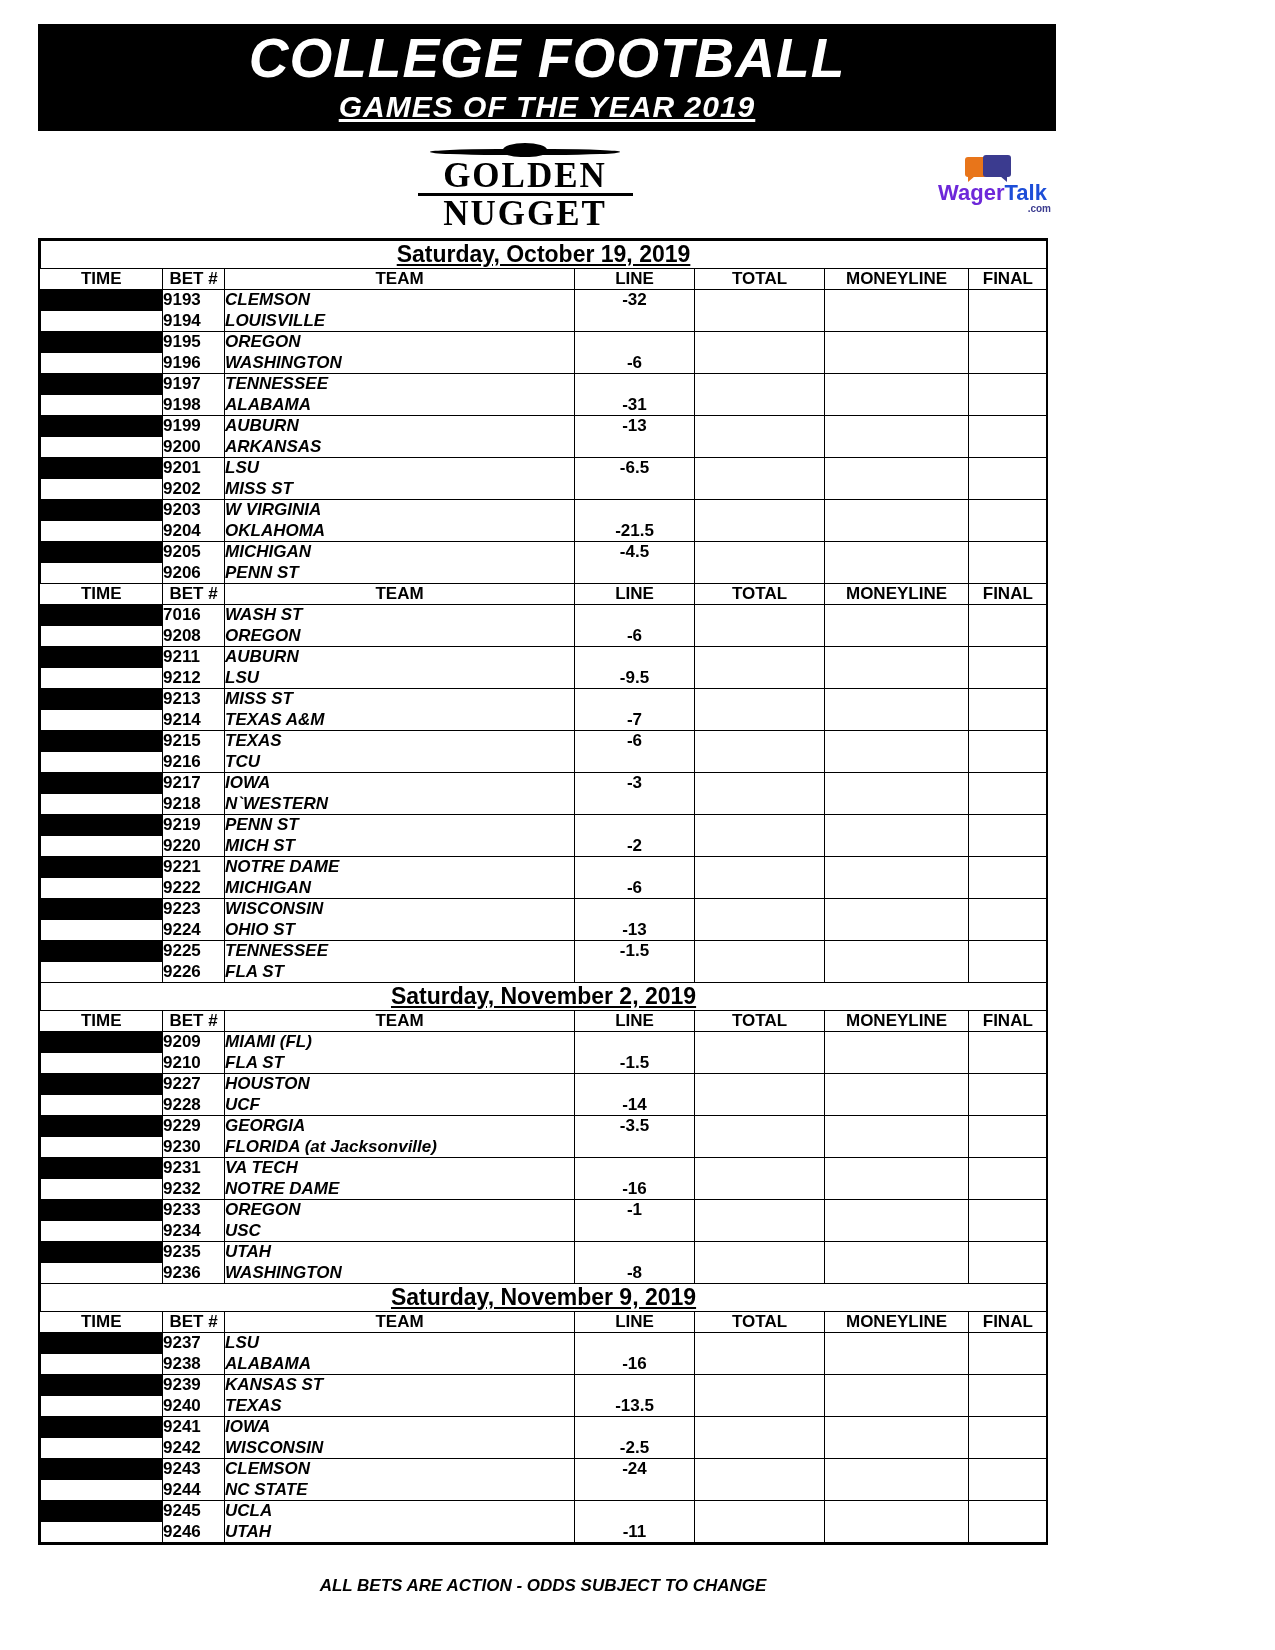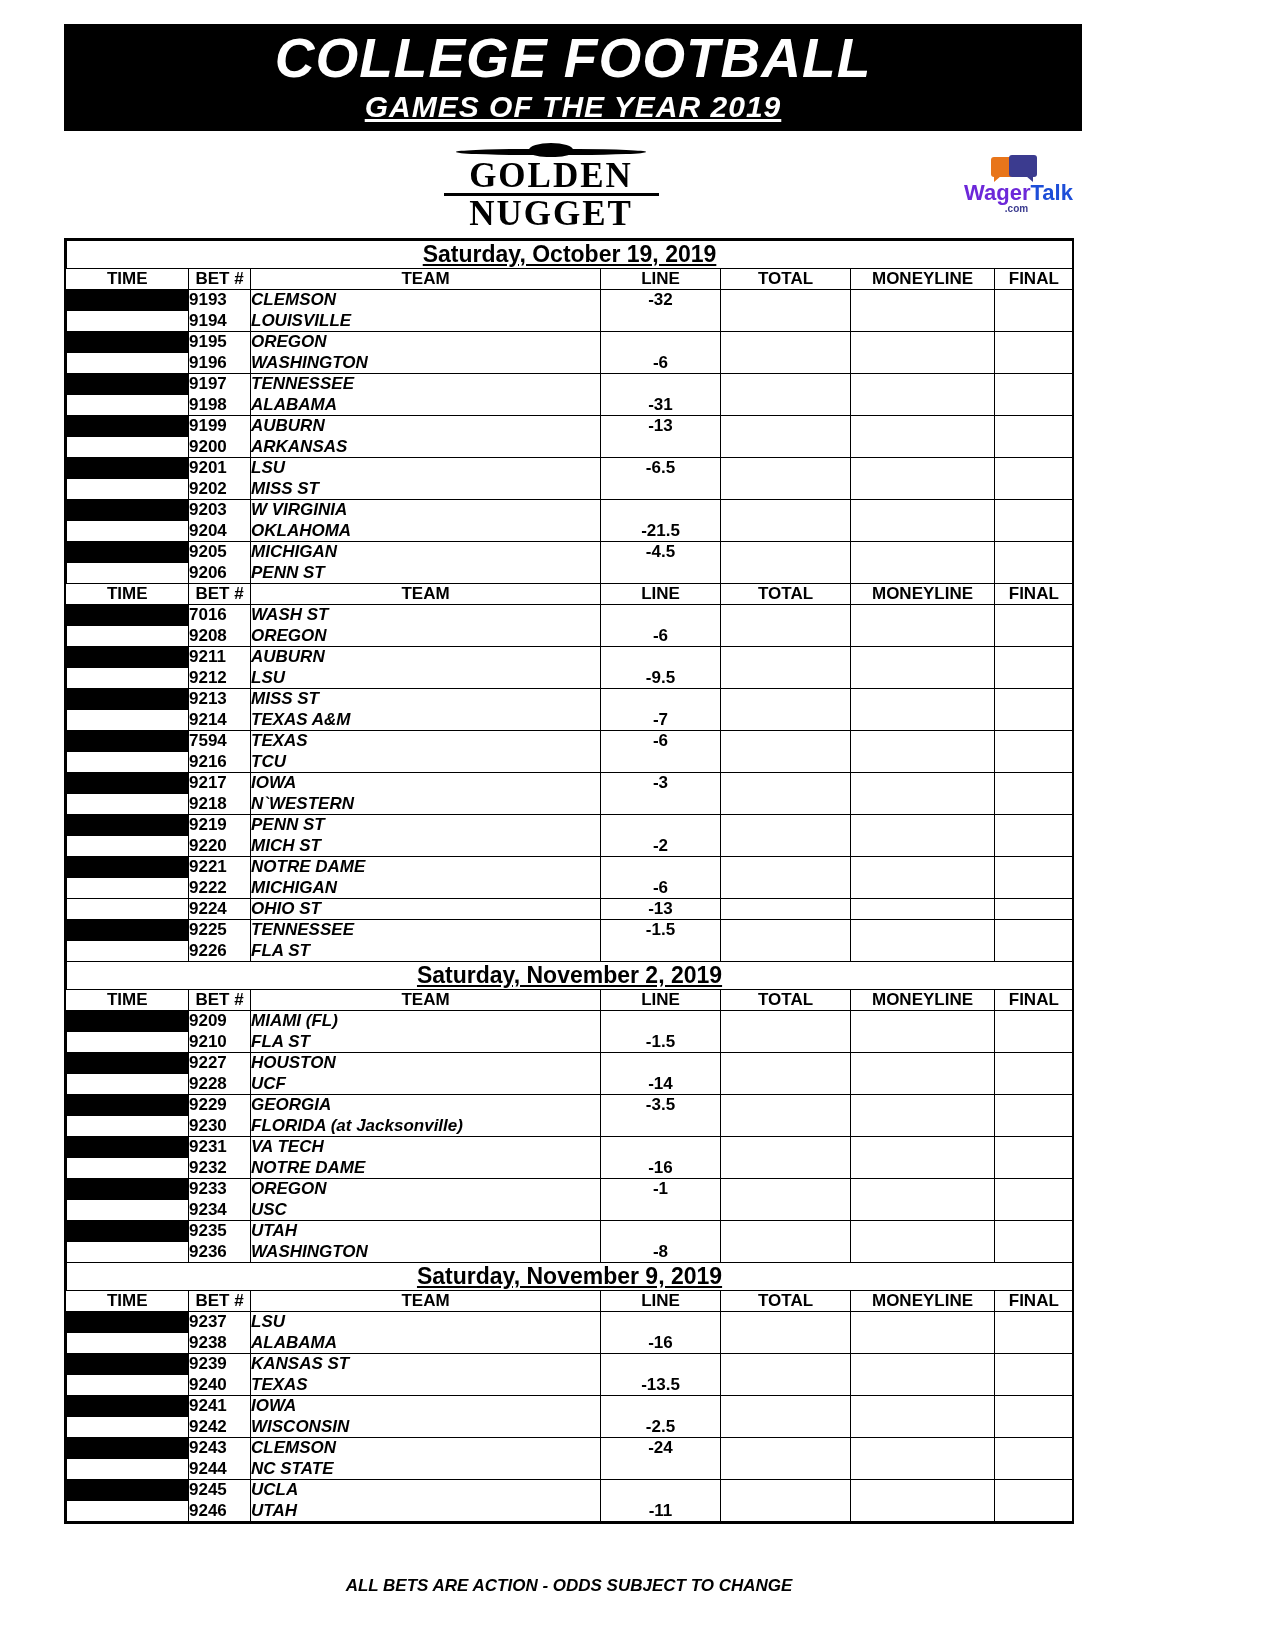--- a/index.html
+++ b/index.html
@@ -14,21 +14,20 @@
     color: #000000;
     position: relative;
     overflow: hidden;
   }
   .page {
     width: 1053px;
     height: 1650px;
     position: relative;
     box-sizing: border-box;
     padding: 16px;
-    margin-left: 26px;
   }
 
   
   .banner {
     position: absolute;
     left: 38px;
     top: 24px;
     width: 1018px;
     background: #000000;
     color: #ffffff;
@@ -161,20 +160,21 @@
     font-weight: bold;
     line-height: 1;
     margin-top: 1px;
   }
   .wt-wager { color: #6d28d9; }
   .wt-talk { color: #1d4ed8; }
   .wt-com {
     font-size: 10px;
     color: #3b3b8f;
     font-weight: bold;
+    text-align: right;
     margin-right: 4px;
     line-height: 1;
   }
 
   
   .sheet {
     position: absolute;
     left: 38px;
     top: 238px;
     width: 1010px;
@@ -529,21 +529,21 @@
             <td class="time-cell white"></td>
             <td class="bet-cell">9214</td>
             <td class="team-cell">TEXAS A&amp;M</td>
             <td class="line-cell">-7</td>
             <td class="total-cell"></td>
             <td class="ml-cell"></td>
             <td class="final-cell"></td>
           </tr>
           <tr class="row-top">
             <td class="time-cell"></td>
-            <td class="bet-cell">7594</td>
+            <td class="bet-cell">9215</td>
             <td class="team-cell">TEXAS</td>
             <td class="line-cell">-6</td>
             <td class="total-cell"></td>
             <td class="ml-cell"></td>
             <td class="final-cell"></td>
           </tr>
           <tr class="row-bot">
             <td class="time-cell white"></td>
             <td class="bet-cell">9216</td>
             <td class="team-cell">TCU</td>
@@ -595,20 +595,29 @@
             <td class="line-cell"></td>
             <td class="total-cell"></td>
             <td class="ml-cell"></td>
             <td class="final-cell"></td>
           </tr>
           <tr class="row-bot">
             <td class="time-cell white"></td>
             <td class="bet-cell">9222</td>
             <td class="team-cell">MICHIGAN</td>
             <td class="line-cell">-6</td>
+            <td class="total-cell"></td>
+            <td class="ml-cell"></td>
+            <td class="final-cell"></td>
+          </tr>
+          <tr class="row-top">
+            <td class="time-cell"></td>
+            <td class="bet-cell">9223</td>
+            <td class="team-cell">WISCONSIN</td>
+            <td class="line-cell"></td>
             <td class="total-cell"></td>
             <td class="ml-cell"></td>
             <td class="final-cell"></td>
           </tr>
           <tr class="row-bot">
             <td class="time-cell white"></td>
             <td class="bet-cell">9224</td>
             <td class="team-cell">OHIO ST</td>
             <td class="line-cell">-13</td>
             <td class="total-cell"></td>

